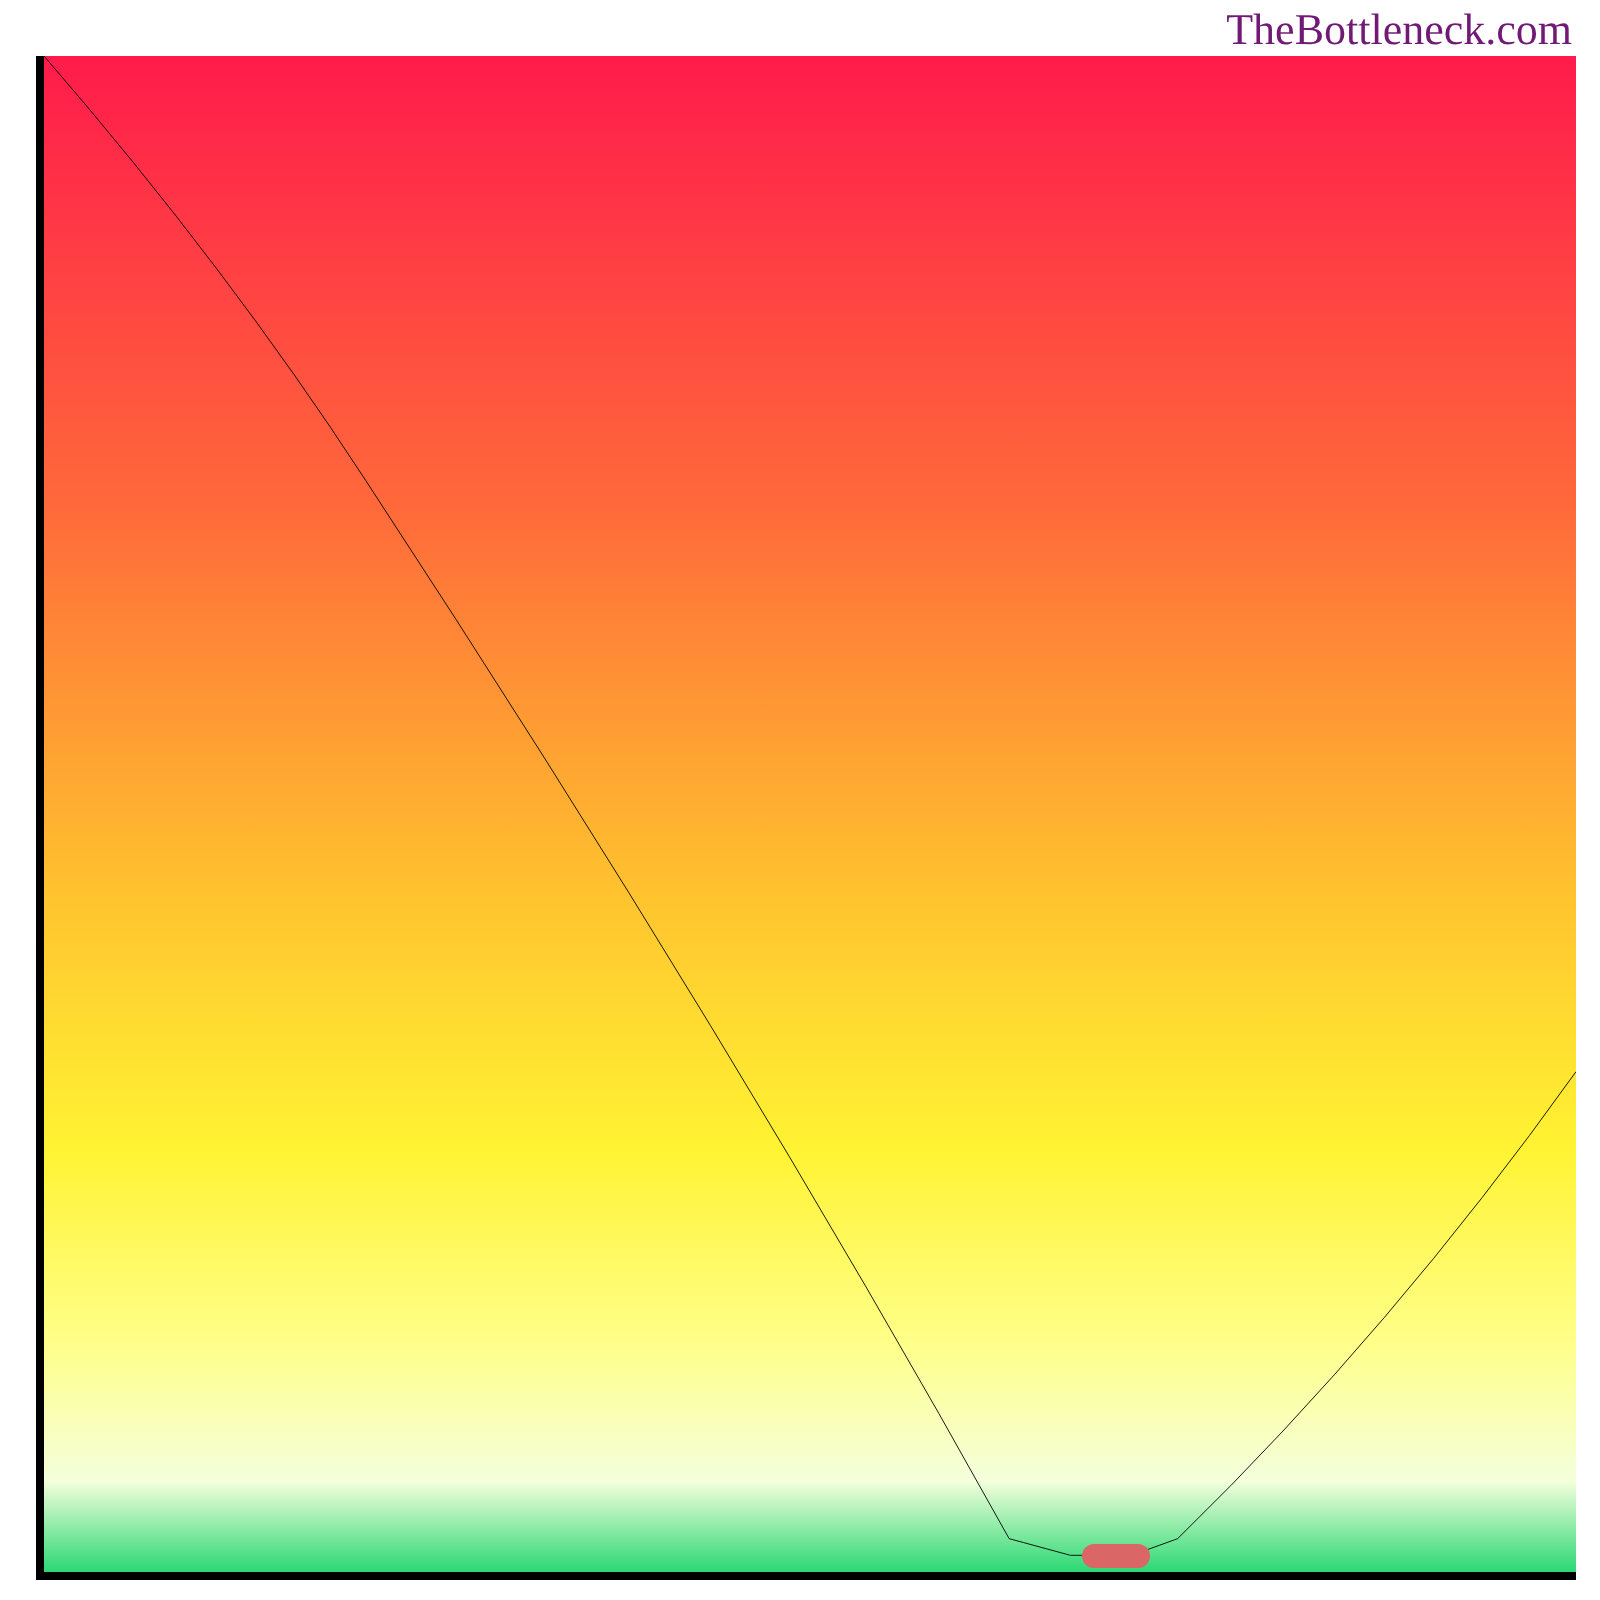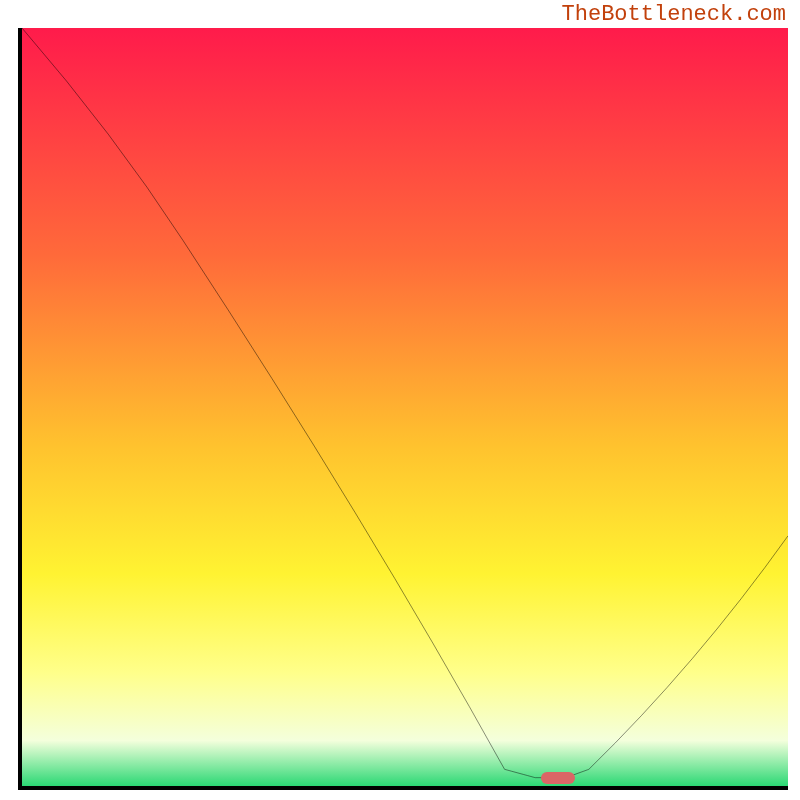--- a/index.html
+++ b/index.html
@@ -9,22 +9,22 @@
     height: 800px;
     background: #ffffff;
     position: relative;
     font-family: Arial, sans-serif;
   }
   .watermark {
     position: absolute;
     top: 2px;
     right: 14px;
     font-size: 22px;
-    color: #c2410c;
-    font-family: Liberation Mono, monospace;
+    color: #701a75;
+    font-family: Liberation Serif, serif;
     z-index: 10;
   }
   .plot-container {
     position: absolute;
     left: 18px;
     top: 28px;
     width: 770px;
     height: 762px;
     border-left: 4px solid #000;
     border-bottom: 4px solid #000;

